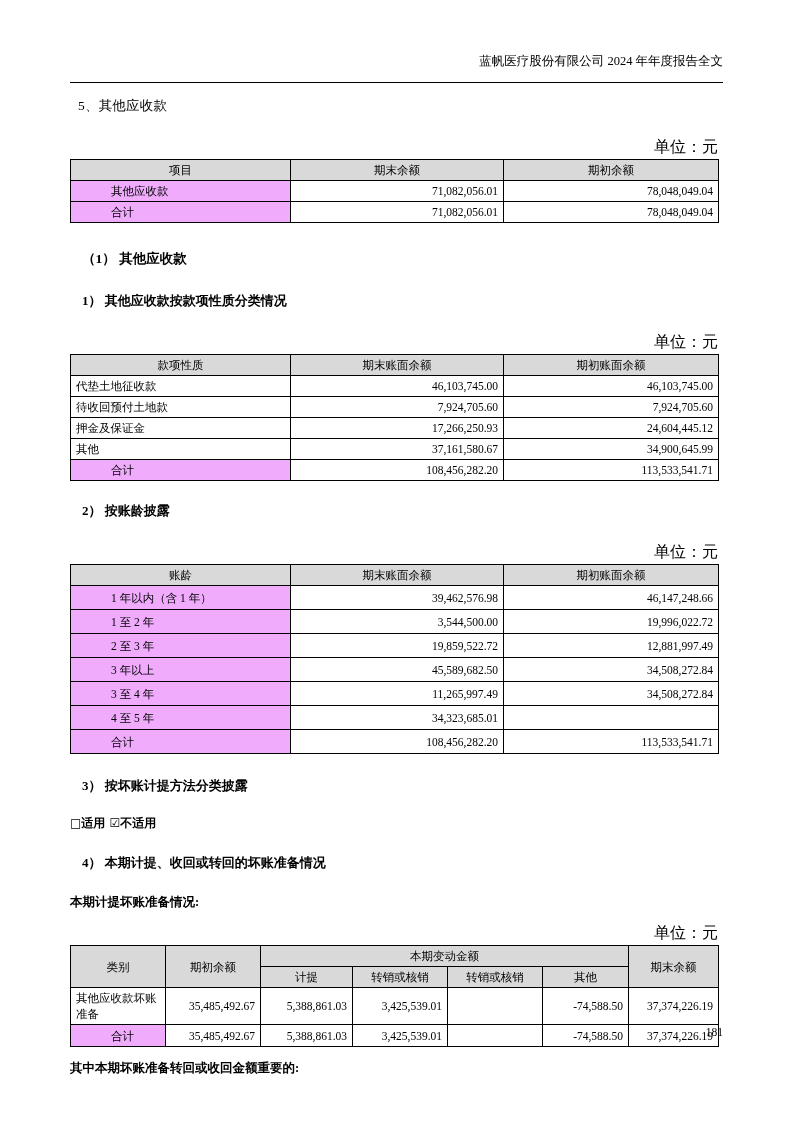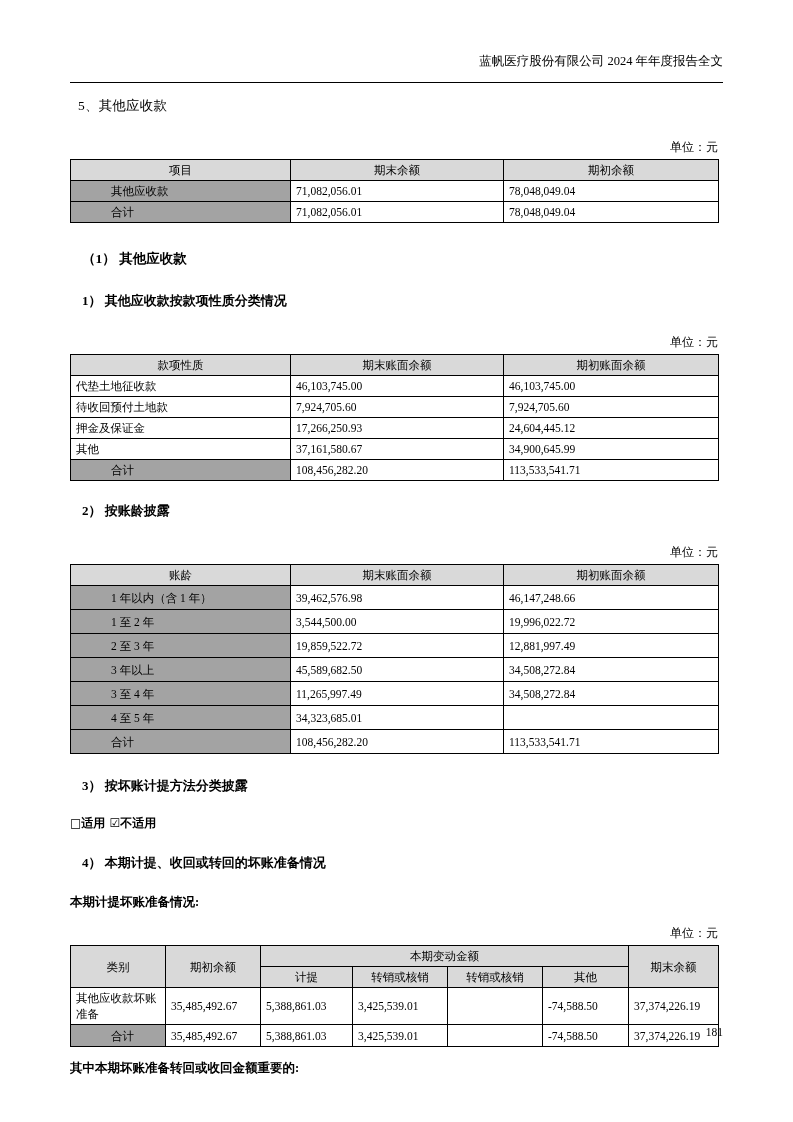--- a/index.html
+++ b/index.html
@@ -75,21 +75,21 @@
 
   p.body-text {
     font-size: 12.5px;
     margin: 0;
     padding: 0;
     line-height: 19px;
     font-weight: bold;
   }
 
   .unit-line {
-    font-size: 12px;
+    font-size: 16px;
     text-align: right;
     line-height: 18px;
     margin: 0;
     padding: 0 2px 3px 0;
   }
 
   .spacer-12 { height: 12px; }
   .spacer-18 { height: 18px; }
   .spacer-20 { height: 20px; }
   .spacer-22 { height: 22px; }
@@ -113,25 +113,25 @@
     box-sizing: border-box;
   }
   table.fin th {
     background: #d9d9d9;
     text-align: center;
   }
   td.label {
     text-align: left;
   }
   td.label.shaded {
-    background: #a3a3a3;
+    background: #f0abfc;
     padding-left: 40px;
   }
   td.num {
-    text-align: left;
+    text-align: right;
     background: #ffffff;
     border-radius: 9px;
   }
   td.num.empty { }
   td.indent {
     padding-left: 16px;
   }
 
   
   .check-line {

